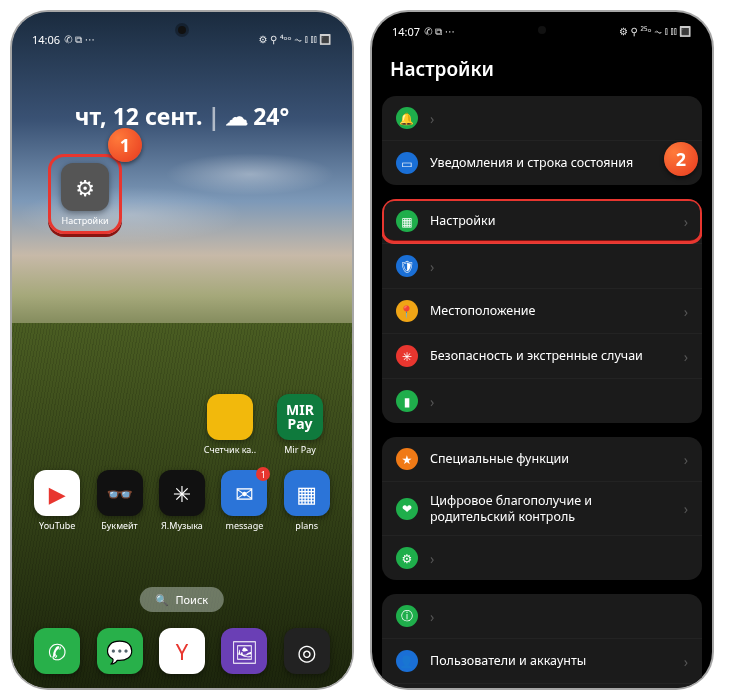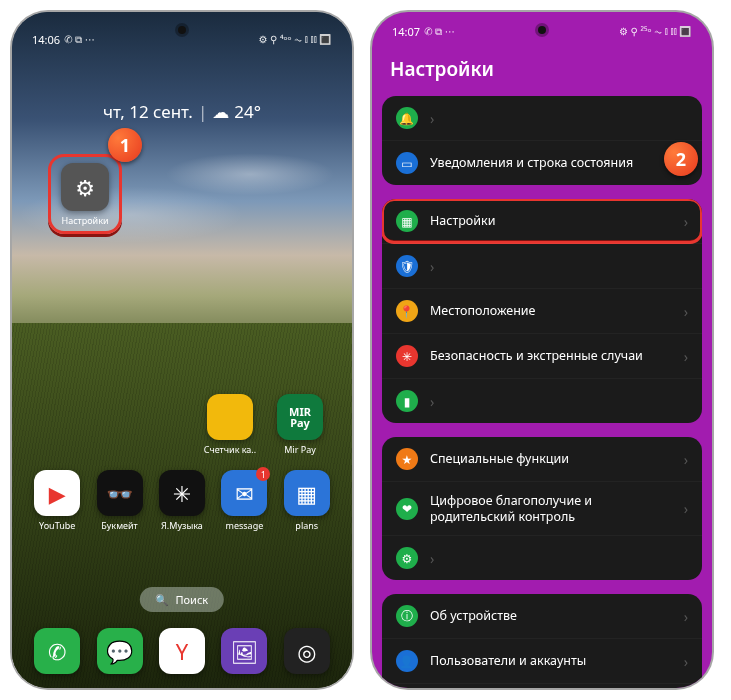--- a/index.html
+++ b/index.html
@@ -12,33 +12,33 @@
 .home{color:#fff;background:linear-gradient(#1a2b3e 0%,#3a5274 18%,#9fb8d0 32%,#c7b9a8 38%,#2b3a1e 55%,#1f280f 100%)}
 .home .sky{position:absolute;inset:0;background:
   radial-gradient(ellipse 120px 30px at 70% 24%,rgba(255,255,255,.35),transparent 70%),
   radial-gradient(ellipse 160px 40px at 35% 30%,rgba(255,255,255,.25),transparent 70%),
   linear-gradient(#1a2b3e 0%,#3a5274 16%,#7d99b8 28%,#c7b9a8 36%,#a5a87a 42%,#3d4f20 55%,#2a3812 75%,#1c250c 100%);
   z-index:0}
 .home .field{position:absolute;left:0;right:0;top:46%;bottom:0;background:
   repeating-linear-gradient(100deg,rgba(60,80,20,.0) 0 2px,rgba(0,0,0,.12) 2px 3px),
   linear-gradient(#4a5d22,#1c250c);z-index:0}
 .home>*{position:relative;z-index:2}
-.weather{display:flex;justify-content:center;gap:5px;font-size:17px;margin:48px 0 6px;font-weight:400}
+.weather{display:flex;justify-content:center;gap:5px;font-size:23px;margin:48px 0 6px;font-weight:700}
 .wsep{opacity:.6}
 .app{position:absolute;display:flex;flex-direction:column;align-items:center;width:60px;font-size:9px;text-align:center;color:#fff;gap:3px}
 .ic{width:48px;height:48px;border-radius:12px;display:flex;align-items:center;justify-content:center;font-size:22px;box-shadow:0 2px 6px rgba(0,0,0,.4)}
 .ic.sm{width:46px;height:46px}
 .row{position:absolute;left:0;right:0;display:flex;justify-content:space-around;padding:0 14px}
 .row .app{position:static}
 .search{position:absolute;left:50%;bottom:76px;transform:translateX(-50%);background:rgba(170,180,170,.55);padding:5px 16px;border-radius:18px;display:flex;gap:6px;font-size:11px;color:#fff;align-items:center}
 .hi{border:3px solid #e8362f;border-radius:16px;box-shadow:0 3px 0 #8a1410}
 .badge{position:absolute;width:34px;height:34px;border-radius:50%;background:radial-gradient(circle at 30% 30%,#ff7a3a,#e73a1f);color:#fff;display:flex;align-items:center;justify-content:center;font-size:18px;font-weight:700;z-index:60;box-shadow:0 2px 4px rgba(0,0,0,.5)}
 .dot{position:absolute;top:-3px;right:-3px;width:14px;height:14px;border-radius:50%;background:#e8362f;color:#fff;font-size:9px;display:flex;align-items:center;justify-content:center}
 
-.settings{background:#a21caf;color:#fff}
+.settings{background:#000000;color:#fff}
 .title{font-size:19px;font-weight:600;padding:12px 18px 14px}
 .group{background:#1b1b1b;margin:0 10px 14px;border-radius:14px;overflow:hidden}
 .item{display:flex;align-items:center;gap:12px;padding:11px 14px;font-size:12.5px;position:relative}
 .item+.item{border-top:1px solid rgba(255,255,255,.04)}
 .iicon{width:22px;height:22px;border-radius:50%;display:flex;align-items:center;justify-content:center;font-size:12px;flex:none;color:#fff}
 .item .lbl{flex:1;line-height:1.25}
 .chev{color:#555;font-size:14px}
 .item.hl{outline:3px solid #e8362f;outline-offset:-2px;border-radius:12px;box-shadow:inset 0 -3px 0 rgba(138,20,16,.9)}
 </style>
 </head>
@@ -72,21 +72,21 @@
     <div class="ic" style="background:#555">⚙</div>
     <span>Настройки</span>
   </div>
 
   <div class="row" style="bottom:232px;justify-content:flex-end;gap:10px;padding-right:22px" id="row1">
       <div class="app">
         <div class="ic sm" style="background: rgb(242, 185, 12); color: rgb(255, 255, 255);"></div>
         <span>Счетчик ка..</span>
       </div>
       <div class="app">
-        <div class="ic sm" style="background: rgb(15, 122, 61); color: rgb(255, 255, 255); font-size: 11px; font-weight: 700; white-space: pre; line-height: 1;">MIR
+        <div class="ic sm" style="background: rgb(15, 122, 61); color: rgb(255, 255, 255); font-size: 14px; font-weight: 700; white-space: pre; line-height: 1;">MIR
 Pay</div>
         <span>Mir Pay</span>
       </div>
     </div>
   <div class="row" style="bottom:156px" id="row2">
       <div class="app">
         <div class="ic sm" style="background: rgb(255, 255, 255); color: rgb(232, 54, 47);">▶</div>
         <span>YouTube</span>
       </div>
       <div class="app">
@@ -197,21 +197,20 @@
           <div class="chev">›</div>
         </div>
         <div class="item">
           <div class="iicon" style="background: rgb(31, 174, 75);">⚙</div>
           <div class="chev">›</div>
         </div>
       </div>
       <div class="group">
         <div class="item">
           <div class="iicon" style="background: rgb(31, 174, 75);">ⓘ</div>
-          <div class="lbl">Об устройстве</div>
           <div class="chev">›</div>
         </div>
         <div class="item">
           <div class="iicon" style="background: rgb(26, 111, 214);">👤</div>
           <div class="lbl">Пользователи и аккаунты</div>
           <div class="chev">›</div>
         </div>
         <div class="item"></div>
       </div>
     </div>

